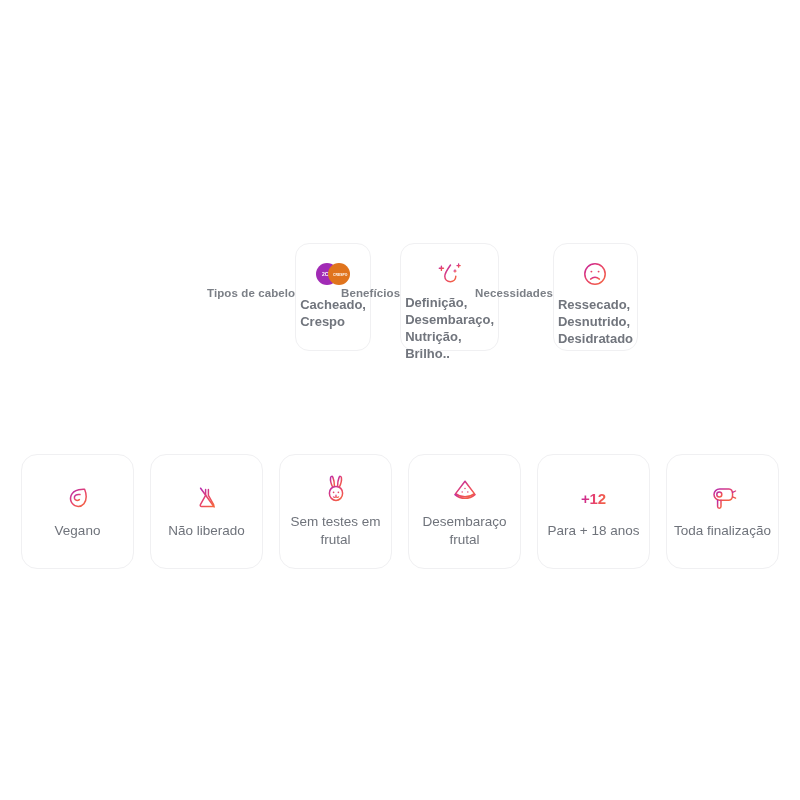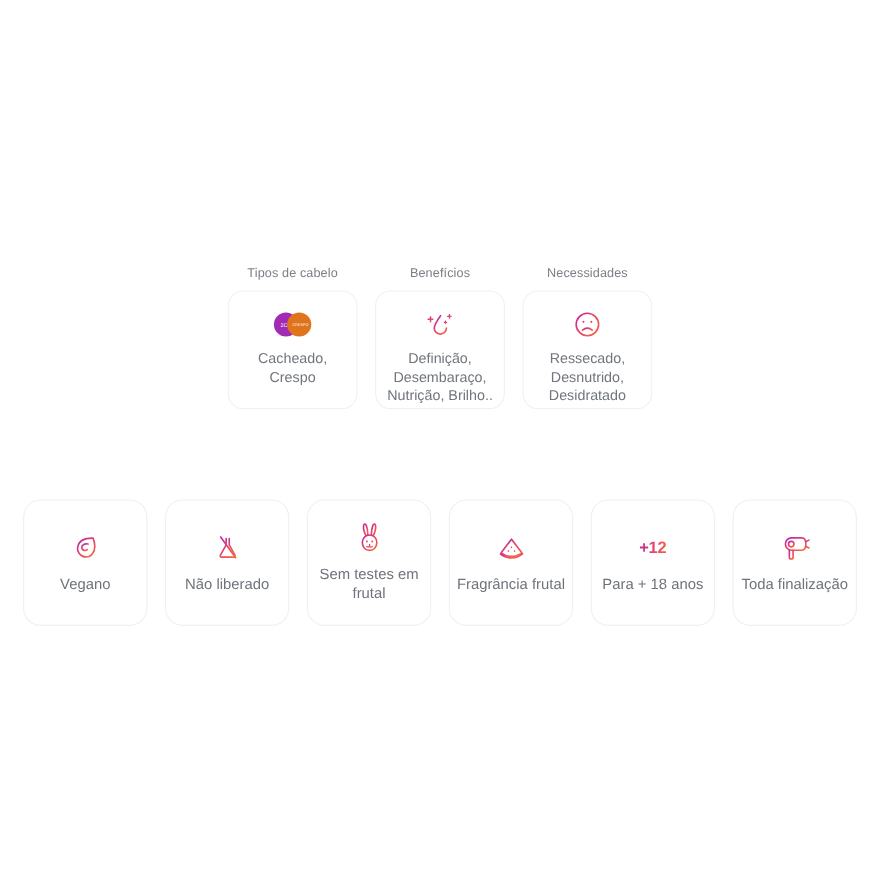--- a/index.html
+++ b/index.html
@@ -23,22 +23,22 @@
     top: 243px;
     width: 800px;
     display: flex;
     justify-content: center;
     gap: 16px;
   }
 
   .attr-group {
     width: 118px;
     display: flex;
-    flex-direction: column;
-    align-items: center;
+    align-items: center;
+    font-weight: bold;
   }
 
   .attr-title {
     font-size: 11.5px;
     color: #7b7f86;
     letter-spacing: 0.1px;
     margin-bottom: 9px;
     text-align: center;
     white-space: nowrap;
   }
@@ -62,21 +62,21 @@
     display: flex;
     align-items: center;
     justify-content: center;
     margin-bottom: 8px;
   }
 
   .attr-text {
     font-size: 13px;
     line-height: 17px;
     color: #71757d;
-    text-align: center;
+    text-align: left;
     padding: 0 4px;
   }
 
   
   #badges-section {
     position: absolute;
     left: 0;
     top: 430px;
     width: 800px;
     display: flex;
@@ -235,21 +235,21 @@
   <div class="badge-card">
     <div class="badge-icon">
       <svg width="30" height="26" viewBox="0 0 30 26" fill="none" stroke="url(#grad-pink-v)" stroke-width="1.5" stroke-linecap="round" stroke-linejoin="round">
         <path d="M15 5.2 L24.4 17.6 C21.9 19.6 18.6 20.8 15 20.8 C11.4 20.8 8.1 19.6 5.6 17.6 L15 5.2 Z"></path>
         <path d="M5.0 18.6 C7.7 20.9 11.2 22.3 15 22.3 C18.8 22.3 22.3 20.9 25.0 18.6"></path>
         <circle cx="15" cy="12.6" r="0.75" fill="url(#grad-pink-v)" stroke="none"></circle>
         <circle cx="12.2" cy="16.0" r="0.75" fill="url(#grad-pink-v)" stroke="none"></circle>
         <circle cx="17.8" cy="16.0" r="0.75" fill="url(#grad-pink-v)" stroke="none"></circle>
       </svg>
     </div>
-    <div class="badge-text">Fragrância frutal</div>
+    <div class="badge-text">Desembaraço frutal</div>
   </div>
 
   <div class="badge-card">
     <div class="badge-icon">
       <span class="badge-text-icon">+12</span>
     </div>
     <div class="badge-text">Para + 18 anos</div>
   </div>
 
   <div class="badge-card">

